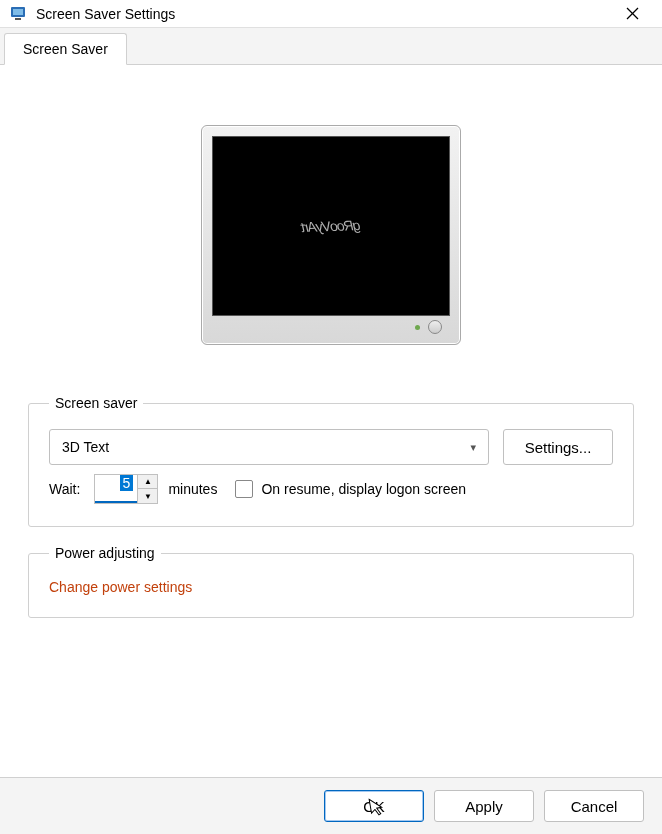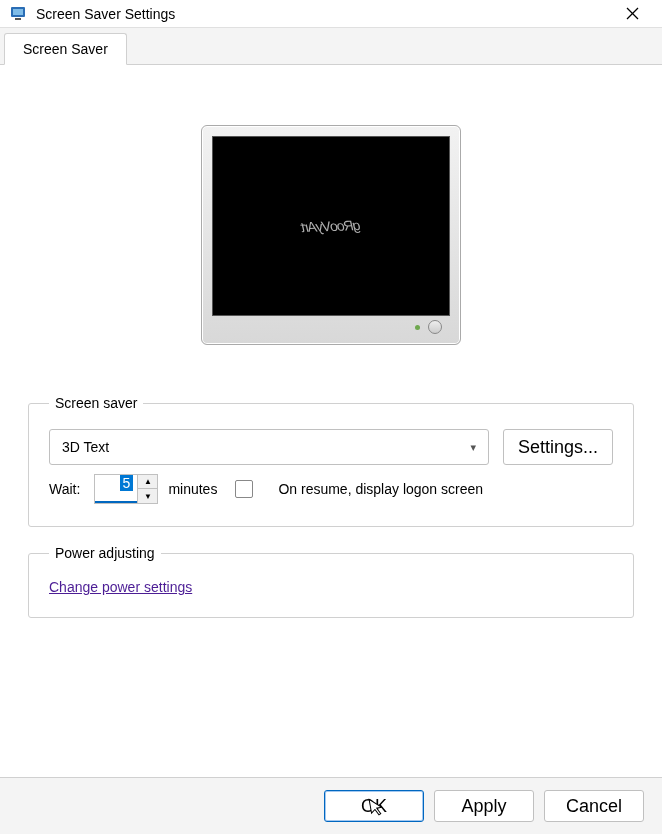--- a/index.html
+++ b/index.html
@@ -136,21 +136,21 @@
     .chevron {
       color: #555;
       font-size: 11px;
     }
     .btn {
       border: 1px solid #c0c0c0;
       border-radius: 3px;
       background: #fff;
       height: 36px;
       padding: 0 8px;
-      font-size: 18px;
+      font-size: 15px;
       cursor: pointer;
       min-width: 110px;
       font-family: inherit;
     }
     .row2 {
       display: flex;
       align-items: center;
       gap: 10px;
     }
     .wait-label { margin-right: 4px; }
@@ -189,32 +189,31 @@
       align-items: center;
       justify-content: center;
       background: #f0f0f0;
       border-bottom: 1px solid #c0c0c0;
       cursor: pointer;
     }
     .spin:last-child { border-bottom: none; }
     .cbx-wrap {
       display: flex;
       align-items: center;
-      gap: 25px;
+      gap: 8px;
       margin-left: 8px;
     }
     .cbx {
       width: 18px; height: 18px;
       border: 1px solid #888;
       border-radius: 2px;
       background: #fff;
     }
     .link {
-      color: #4c1d95;
-      text-decoration: underline;
+      color: #c2410c;
       cursor: pointer;
     }
     .power-text {
       margin-bottom: 18px;
       line-height: 1.5;
     }
     .footer {
       position: absolute;
       bottom: 0; left: 0; right: 0;
       background: #f4f4f4;

